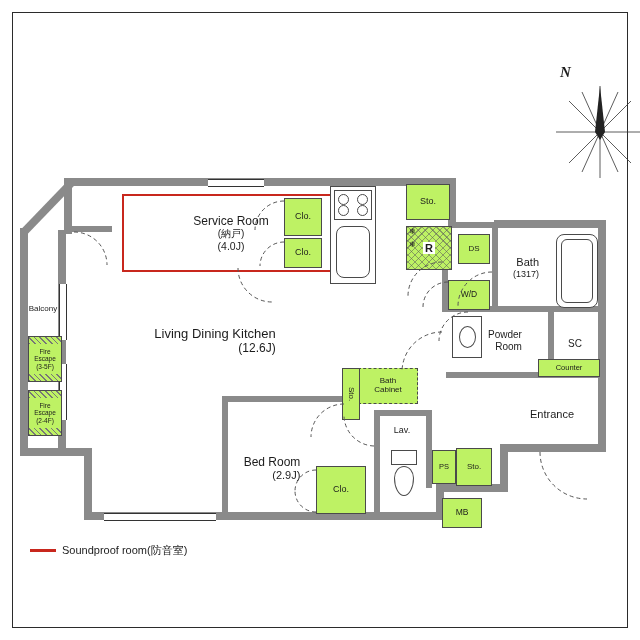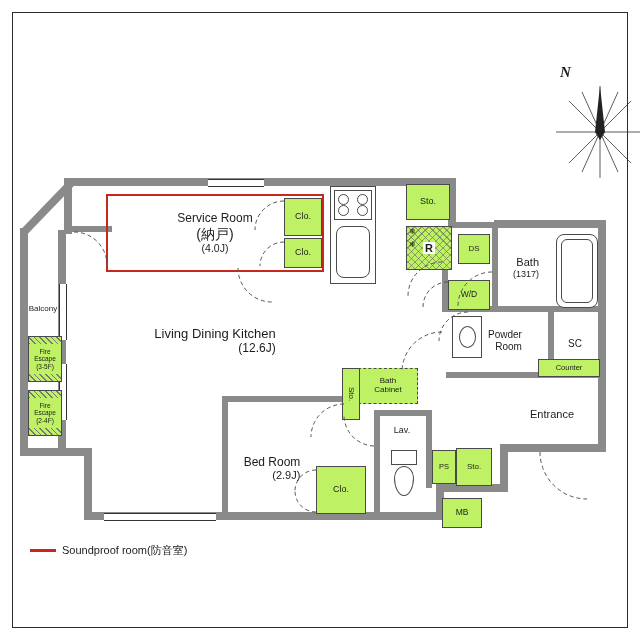--- a/index.html
+++ b/index.html
@@ -6,21 +6,21 @@
   .canvas{position:relative;width:640px;height:640px;background:#ffffff;overflow:hidden;
           font-family:"Liberation Sans",sans-serif;color:#1c1c1c;}
   .frame{position:absolute;left:12px;top:12px;width:614px;height:614px;border:1px solid #2b2b2b;}
   .wall{position:absolute;background:#8a8a8a;}
   .win-h{position:absolute;height:6px;background:#fff;border-top:1px solid #333;border-bottom:1px solid #333;}
   .win-v{position:absolute;width:6px;background:#fff;border-left:1px solid #333;border-right:1px solid #333;}
   .box{position:absolute;border:1px solid #4a4a4a;background:#bef264;display:flex;align-items:center;justify-content:center;
        text-align:center;line-height:1.1;}
   .dashedbox{border:1px dashed #4a4a4a;}
   .lbl{position:absolute;transform:translate(-50%,-50%);text-align:right;line-height:1.18;white-space:nowrap;}
-  .red-outline{position:absolute;border:2px solid #c8271d;display:flex;flex-direction:column;align-items:center;justify-content:center;line-height:1.2;}
+  .red-outline{position:absolute;border:2px solid #c8271d;display:flex;flex-direction:column;align-items:center;justify-content:center;line-height:1.2;margin-left:16px;}
   .hatch{background-image:
       repeating-linear-gradient(45deg,rgba(90,90,90,.55) 0 1px,transparent 1px 5px),
       repeating-linear-gradient(-45deg,rgba(90,90,90,.55) 0 1px,transparent 1px 5px);}
   .fe-strip{position:absolute;height:7px;background:repeating-linear-gradient(45deg,#777 0 1px,transparent 1px 4px);}
   .vert{writing-mode:vertical-rl;text-orientation:mixed;}
   .fixture{position:absolute;border:1px solid #4a4a4a;background:#fff;}
   .round{border-radius:8px;}
   .legend-line{position:absolute;background:#c8271d;}
   .legend-text{position:absolute;font-size:11px;}
   .n-letter{position:absolute;font-family:"Liberation Serif",serif;font-style:italic;font-weight:bold;font-size:15px;}
@@ -61,21 +61,21 @@
   <div class="wall" style="left:374px;top:410px;width:6px;height:106px"></div>
   <div class="wall" style="left:426px;top:410px;width:6px;height:78px"></div>
 
   <div class="win-h" style="left:208px;top:179px;width:56px"></div>
   <div class="win-v" style="left:59px;top:284px;height:56px"></div>
   <div class="win-v" style="left:59px;top:364px;height:56px"></div>
   <div class="win-h" style="left:104px;top:513px;width:112px"></div>
 
   <div class="red-outline" style="left:106px;top:194px;width:214px;height:74px">
     <div style="font-size:12px">Service Room</div>
-    <div style="font-size:14px">(納戸)</div>
+    <div style="font-size:10px">(納戸)</div>
     <div style="font-size:10.5px">(4.0J)</div>
   </div>
 
   <div class="box" style="left:284px;top:198px;width:36px;height:36px;font-size:9px">
       <span>Clo.</span>
     </div>
   <div class="box" style="left:284px;top:238px;width:36px;height:28px;font-size:9px">
       <span>Clo.</span>
     </div>
   <div class="box" style="left:406px;top:184px;width:42px;height:34px;font-size:9px">

